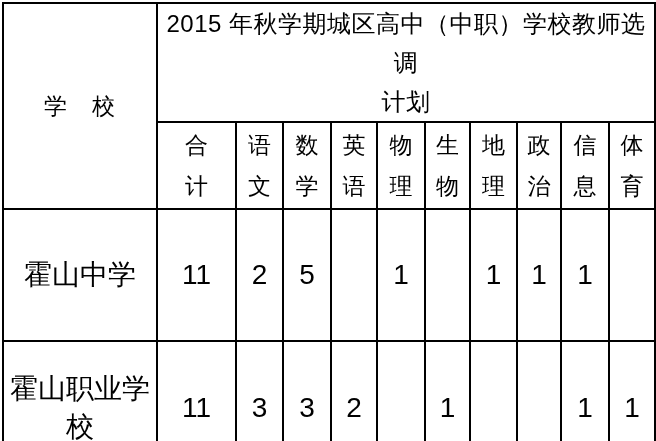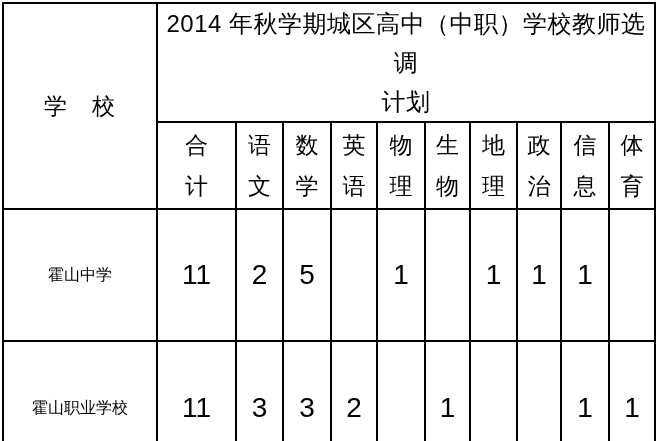--- a/index.html
+++ b/index.html
@@ -45,21 +45,21 @@
   .title-cell .title-line {
     line-height: 39px;
     letter-spacing: 0.5px;
   }
   .subject-cell {
     font-size: 23px;
     line-height: 41px;
     white-space: pre-line;
   }
   .school-cell {
-    font-size: 16px;
+    font-size: 28px;
   }
   .num-cell {
     font-size: 28px;
   }
   .r-header-top   { height: 84px; }
   .r-header-sub   { height: 87px; }
   .r-data-1       { height: 132px; }
   .r-data-2       { height: 134px; }
 </style>
 </head>
@@ -77,21 +77,21 @@
       <col style="width:45px">
       <col style="width:47px">
       <col style="width:44px">
       <col style="width:48px">
       <col style="width:46px">
     </colgroup>
     <tbody>
       <tr class="r-header-top">
         <td rowspan="2" class="school-header">学　校</td>
         <td colspan="10" class="title-cell">
-          <div class="title-line">2014 年秋学期城区高中（中职）学校教师选调</div>
+          <div class="title-line">2015 年秋学期城区高中（中职）学校教师选调</div>
           <div class="title-line">计划</div>
         </td>
       </tr>
       <tr class="r-header-sub">
         <td class="subject-cell">合
 计</td>
         <td class="subject-cell">语
 文</td>
         <td class="subject-cell">数
 学</td>

